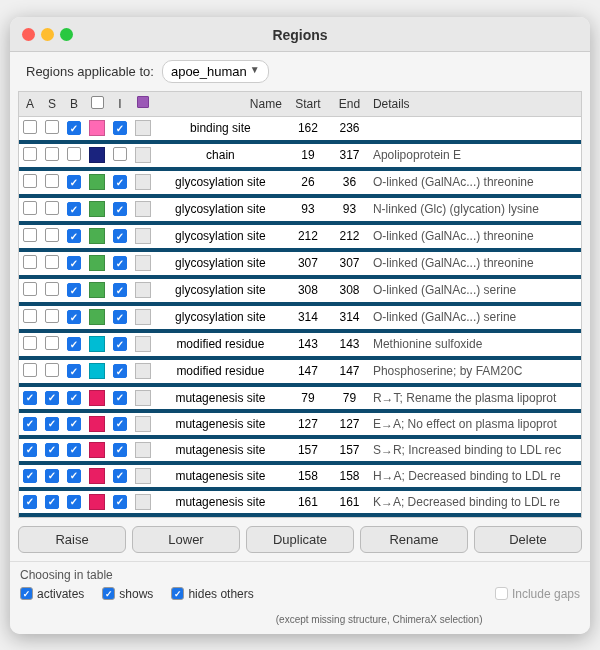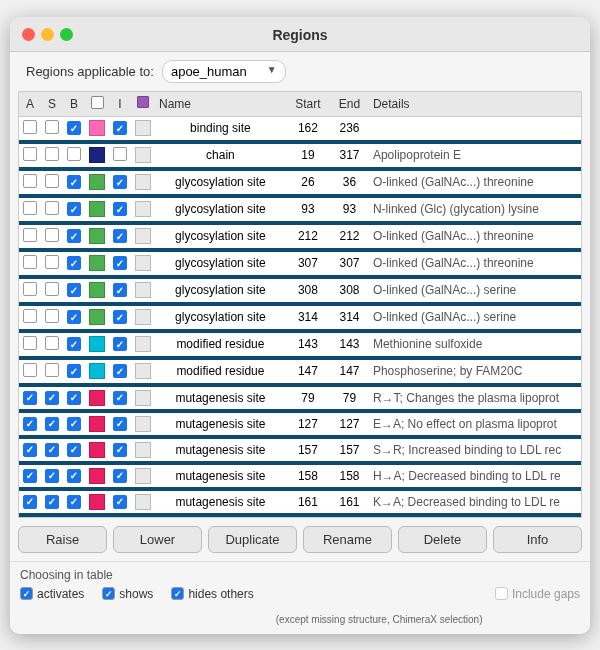--- a/index.html
+++ b/index.html
@@ -45,21 +45,21 @@
     .toolbar {
       padding: 8px 16px;
       display: flex;
       align-items: center;
       gap: 8px;
       background: #f5f5f5;
     }
     .toolbar-label { font-size: 13px; color: #333; }
     .dropdown-btn {
       display: flex;
-      gap: 20px;
+      gap: 3px;
       background: white;
       border: 1px solid #ccc;
       border-radius: 10px;
       padding: 3px 8px;
       cursor: pointer;
       font-size: 13px;
     }
     .dropdown-arrow { font-size: 10px; color: #555; }
     .table-container {
       flex: 1;
@@ -80,21 +80,21 @@
       border-bottom: 1px solid #ccc;
       padding: 4px 4px;
       text-align: center;
       font-weight: 500;
       color: #333;
       position: sticky;
       top: 0;
       z-index: 2;
       white-space: nowrap;
     }
-    thead th.name-col { text-align: left; }
+    thead th.name-col { text-align: right; }
     thead th.left-align { text-align: left; }
     tbody tr { border-bottom: 4px solid #0c4a6e; margin-top: 41px; }
     tbody td { padding: 3px 4px; vertical-align: middle; }
     td.check-col { text-align: center; width: 22px; }
     td.color-col { width: 22px; }
     td.name-col { text-align: center; white-space: nowrap; }
     td.num-col { text-align: center; white-space: nowrap; }
     td.details-col { text-align: left; color: #555; overflow: hidden; text-overflow: ellipsis; white-space: nowrap; max-width: 160px; }
     .color-swatch {
       width: 16px;
@@ -374,21 +374,21 @@
           <tr>
             <td class="check-col"><span class="checkbox-icon checked"></span></td>
             <td class="check-col"><span class="checkbox-icon checked"></span></td>
             <td class="check-col"><span class="checkbox-icon checked"></span></td>
             <td class="color-col"><span class="color-swatch" style="background: rgb(233, 30, 99);"></span></td>
             <td class="check-col"><span class="checkbox-icon checked"></span></td>
             <td class="color-col"><span class="color-swatch" style="background: rgb(232, 232, 232);"></span></td>
             <td class="name-col">mutagenesis site</td>
             <td class="num-col">79</td>
             <td class="num-col">79</td>
-            <td class="details-col">R→T; Changes the plasma lipoprot</td>
+            <td class="details-col">R→T; Rename the plasma lipoprot</td>
           </tr>
           <tr>
             <td class="check-col"><span class="checkbox-icon checked"></span></td>
             <td class="check-col"><span class="checkbox-icon checked"></span></td>
             <td class="check-col"><span class="checkbox-icon checked"></span></td>
             <td class="color-col"><span class="color-swatch" style="background: rgb(233, 30, 99);"></span></td>
             <td class="check-col"><span class="checkbox-icon checked"></span></td>
             <td class="color-col"><span class="color-swatch" style="background: rgb(232, 232, 232);"></span></td>
             <td class="name-col">mutagenesis site</td>
             <td class="num-col">127</td>
@@ -434,21 +434,20 @@
         </tbody>
     </table>
   </div>
 
   <div class="btn-row">
     <button class="btn">Raise</button>
     <button class="btn">Lower</button>
     <button class="btn">Duplicate</button>
     <button class="btn">Rename</button>
     <button class="btn">Delete</button>
-    <button class="btn">Info</button>
   </div>
 
   <div class="bottom-bar">
     <div class="choosing-label">Choosing in table</div>
     <div class="checkboxes-row">
       <div class="check-item">
         <span class="small-check"></span>
         <span>activates</span>
       </div>
       <div class="check-item">

